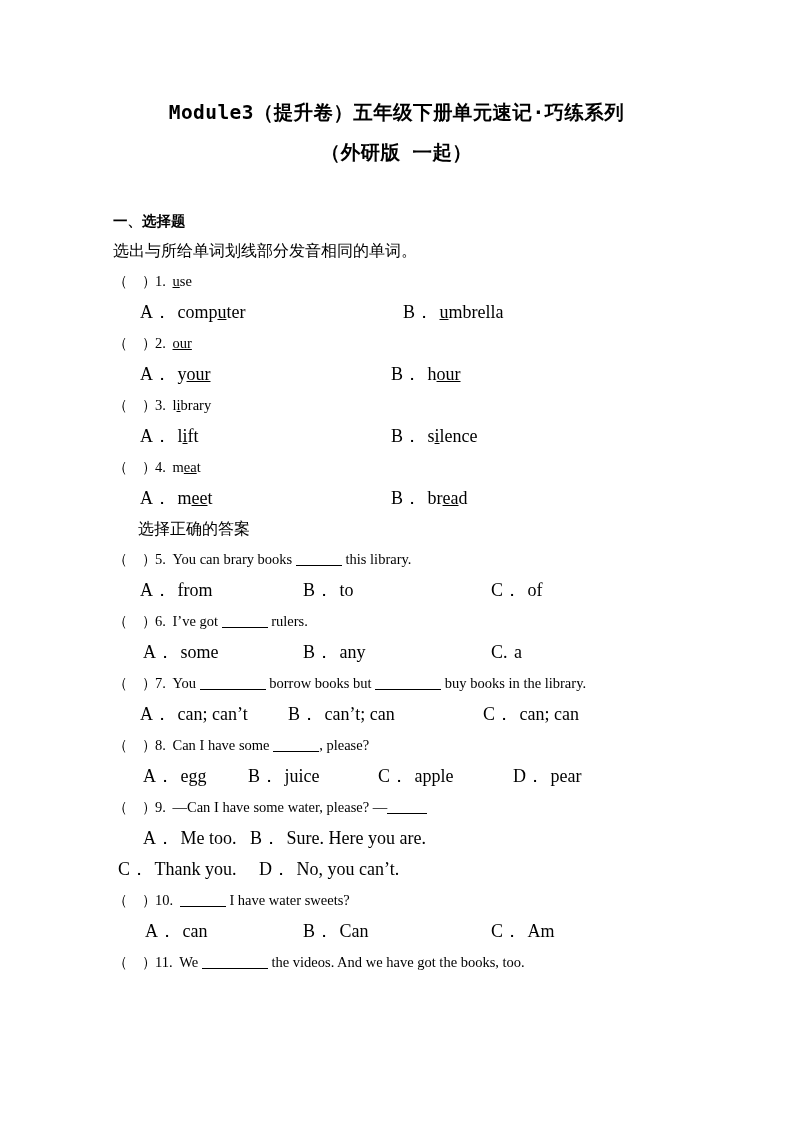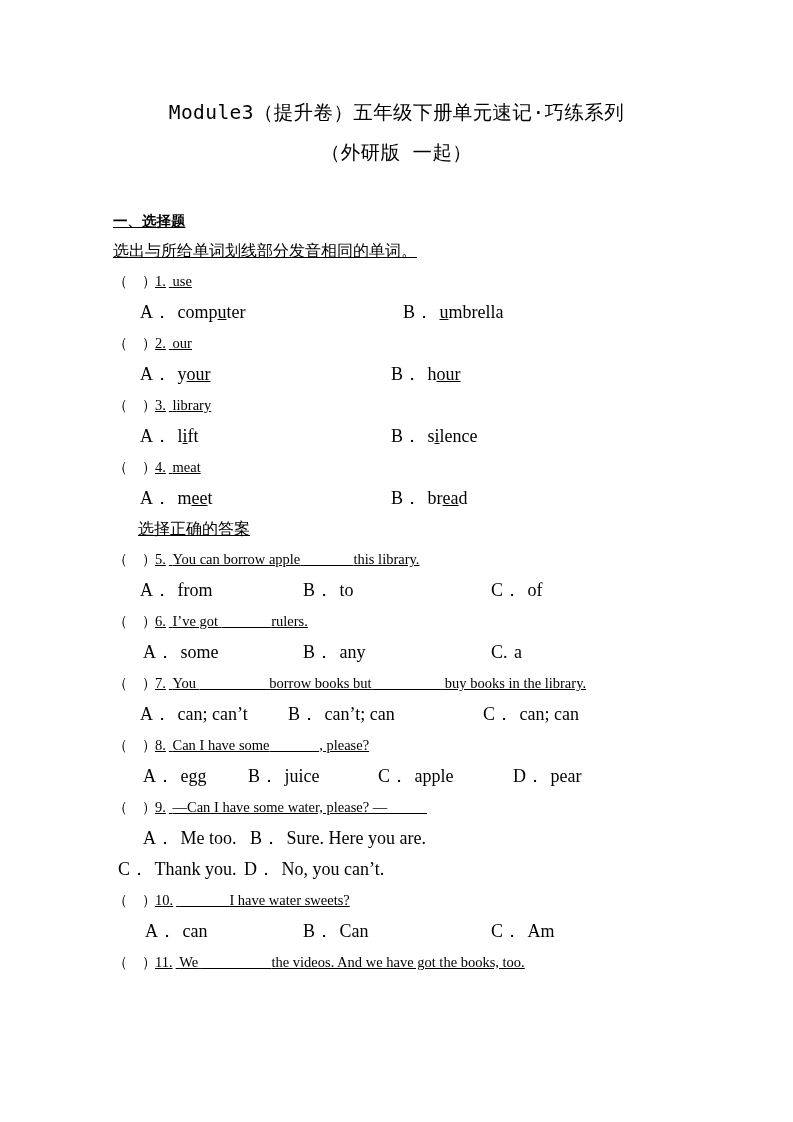--- a/index.html
+++ b/index.html
@@ -20,21 +20,21 @@
     left: 0; top: 0;
     width: 793px;
     height: 1122px;
     padding: 0;
   }
 
   
   .doc-title {
     text-align: center;
     font-family: "DejaVu Sans Mono", "Liberation Mono", monospace;
-    font-weight: normal;
+    font-weight: bold;
     font-size: 19.5px;
     letter-spacing: 0.4px;
     line-height: 34px;
     margin: 0;
     padding: 0;
   }
   .title-line-1 { padding-top: 96px; }
   .title-line-2 { padding-top: 6px; }
 
   
@@ -55,21 +55,20 @@
   .bu-name   { width: 82px; margin-left: 4px; }
   .bu-class  { width: 80px; margin-left: 4px; }
   .bu-exam   { width: 82px; margin-left: 4px; }
 
   
   .content {
     margin-top: 36px;
     padding-left: 113px;
     font-size: 14.5px;
     line-height: 31px;
-    text-decoration: underline;
   }
   .section-heading {
     font-family: "Liberation Sans", "DejaVu Sans", sans-serif;
     font-weight: bold;
     font-size: 14.5px;
     line-height: 30px;
     margin: 0;
   }
   .instruction {
     font-size: 16px;
@@ -155,21 +154,21 @@
     </div>
 
     <div class="qline"><span class="qmark">（&nbsp;&nbsp;&nbsp;&nbsp;）</span><span class="qnum">4.</span>&nbsp;<span>m</span><u class="ul">ea</u><span>t</span></div>
     <div class="opts">
       <span class="opt" style="left:27px"><span class="ltr">A．</span>&nbsp;<span>m</span><u class="ul">ee</u><span>t</span></span>
       <span class="opt" style="left:278px"><span class="ltr">B．</span>&nbsp;<span>br</span><u class="ul">ea</u><span>d</span></span>
     </div>
 
     <div class="instruction indent">选择正确的答案</div>
 
-    <div class="qline"><span class="qmark">（&nbsp;&nbsp;&nbsp;&nbsp;）</span><span class="qnum">5.</span>&nbsp;<span>You can borrow apple</span> <span class="gap gap-s"></span> <span>this library.</span></div>
+    <div class="qline"><span class="qmark">（&nbsp;&nbsp;&nbsp;&nbsp;）</span><span class="qnum">5.</span>&nbsp;<span>You can brary books</span> <span class="gap gap-s"></span> <span>this library.</span></div>
     <div class="opts">
       <span class="opt" style="left:27px"><span class="ltr">A．</span>&nbsp;<span>from</span></span>
       <span class="opt" style="left:190px"><span class="ltr">B．</span>&nbsp;<span>to</span></span>
       <span class="opt" style="left:378px"><span class="ltr">C．</span>&nbsp;<span>of</span></span>
     </div>
 
     <div class="qline"><span class="qmark">（&nbsp;&nbsp;&nbsp;&nbsp;）</span><span class="qnum">6.</span>&nbsp;<span>I’ve got</span> <span class="gap gap-s"></span> <span>rulers.</span></div>
     <div class="opts">
       <span class="opt" style="left:30px"><span class="ltr">A．</span>&nbsp;<span>some</span></span>
       <span class="opt" style="left:190px"><span class="ltr">B．</span>&nbsp;<span>any</span></span>
@@ -191,21 +190,21 @@
       <span class="opt" style="left:400px"><span class="ltr">D．</span>&nbsp;<span>pear</span></span>
     </div>
 
     <div class="qline"><span class="qmark">（&nbsp;&nbsp;&nbsp;&nbsp;）</span><span class="qnum">9.</span>&nbsp;<span>—Can I have some water, please? —</span><span class="gap gap-xs"></span></div>
     <div class="opts">
       <span class="opt" style="left:30px"><span class="ltr">A．</span>&nbsp;<span>Me too.</span></span>
       <span class="opt" style="left:137px"><span class="ltr">B．</span>&nbsp;<span>Sure. Here you are.</span></span>
     </div>
     <div class="opts">
       <span class="opt" style="left:5px"><span class="ltr">C．</span>&nbsp;<span>Thank you.</span></span>
-      <span class="opt" style="left:131px"><span class="ltr">D．</span>&nbsp;<span>No, you can’t.</span></span>
+      <span class="opt" style="left:146px"><span class="ltr">D．</span>&nbsp;<span>No, you can’t.</span></span>
     </div>
 
     <div class="qline"><span class="qmark">（&nbsp;&nbsp;&nbsp;&nbsp;）</span><span class="qnum">10.</span>&nbsp;<span class="gap gap-s"></span> <span>I have water sweets?</span></div>
     <div class="opts">
       <span class="opt" style="left:32px"><span class="ltr">A．</span>&nbsp;<span>can</span></span>
       <span class="opt" style="left:190px"><span class="ltr">B．</span>&nbsp;<span>Can</span></span>
       <span class="opt" style="left:378px"><span class="ltr">C．</span>&nbsp;<span>Am</span></span>
     </div>
 
     <div class="qline"><span class="qmark">（&nbsp;&nbsp;&nbsp;&nbsp;）</span><span class="qnum">11.</span>&nbsp;<span>We</span> <span class="gap gap-m"></span> <span>the videos. And we have got the books, too.</span></div>

